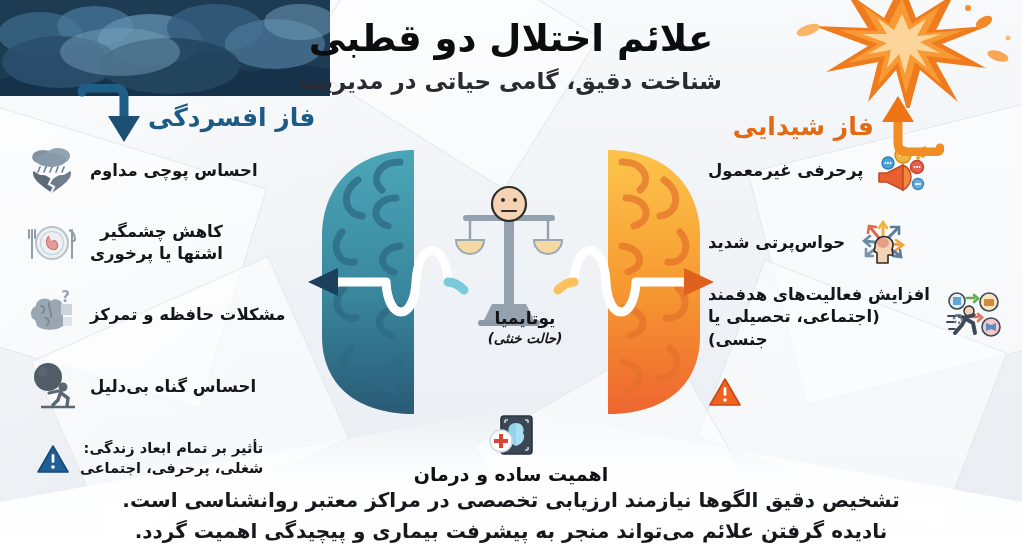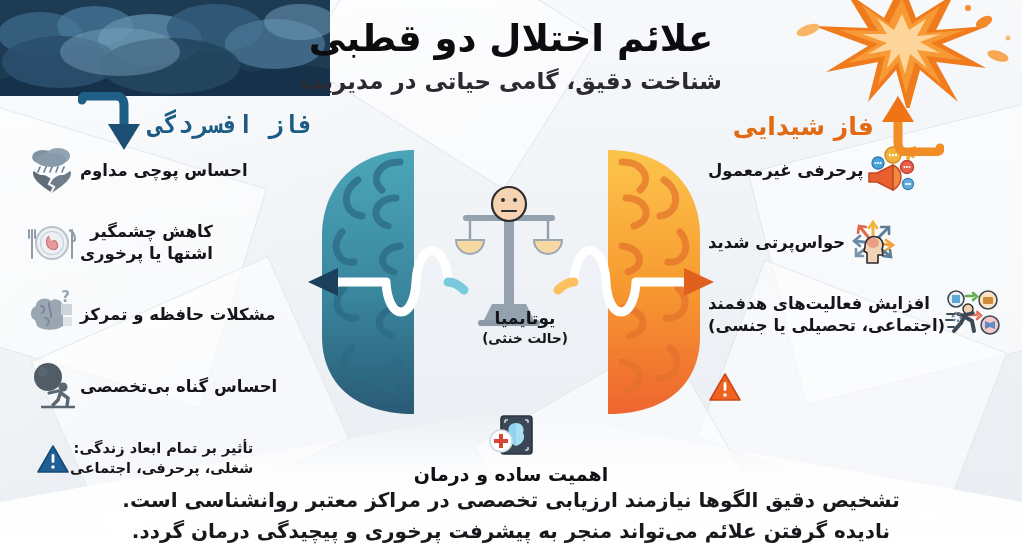--- a/index.html
+++ b/index.html
@@ -56,33 +56,33 @@
     font-size: 37px; font-weight: bold; color: #0d0d0f; letter-spacing: -0.3px;
     line-height: 1.25; direction: rtl;
   }
   .sub-title {
     font-size: 23px; font-weight: bold; color: #2a2a30; margin-top: 6px;
     direction: rtl;
   }
 
   
   .phase-head { position: absolute; display: flex; align-items: center; gap: 6px; z-index: 6; }
-  #phase-left  { left: 78px;  top: 92px; font-family: Liberation Mono, monospace; }
+  #phase-left  { left: 78px;  top: 84px; }
   #phase-right { right: 78px; top: 92px; flex-direction: row-reverse; }
   .phase-label { font-size: 25px; font-weight: bold; direction: rtl; white-space: nowrap; }
   #phase-left  .phase-label { color: #1c5c84; }
   #phase-right .phase-label { color: #e26a12; }
 
   
   .col { position: absolute; top: 140px; width: 300px; z-index: 5; }
   #col-left  { left: 14px; }
   #col-right { right: 14px; }
 
   .sym {
-    display: flex; align-items: center; 
+    display: flex; align-items: center; gap: 10px;
     margin-bottom: 10px; min-height: 62px;
   }
   #col-left  .sym { flex-direction: row-reverse; justify-content: flex-start; padding-left: 10px; }
   #col-right .sym { flex-direction: row; justify-content: flex-end; padding-right: 6px; align-items: center; }
 
   .sym-icon { width: 56px; height: 56px; flex: 0 0 56px;
               display: flex; align-items: center; justify-content: center; }
   .sym-text {
     font-size: 16.5px; font-weight: bold; color: #16161a;
     direction: rtl; line-height: 1.35; white-space: pre-line;
@@ -95,21 +95,21 @@
   #col-left .sym.note { padding-left: 22px; margin-top: 2px; }
   #col-right .sym.note { padding-right: 16px; margin-top: 10px; }
 
   
   #center-art { position: absolute; left: 296px; top: 136px; width: 430px; height: 290px; z-index: 4; }
 
   .eu-label {
     position: absolute; left: 0; right: 0; top: 308px; text-align: center; z-index: 6; padding-left: 28px;
   }
   .eu-name { font-size: 17px; font-weight: bold; color: #15151a; direction: rtl; }
-  .eu-sub  { font-size: 13.5px; font-weight: bold; color: #15151a; direction: rtl; margin-top: 2px; }
+  .eu-sub  { font-size: 13.5px; font-weight: bold; color: #15151a; direction: rtl; margin-top: 2px; font-style: italic; }
 
   
   #footer { position: absolute; left: 0; right: 0; bottom: 12px; text-align: center; z-index: 7; }
   #footer .f-icon { margin: 0 auto 4px; width: 46px; height: 46px; }
   .f-title { font-size: 19px; font-weight: bold; color: #101014; direction: rtl; }
   .f-line  { font-size: 20px; font-weight: bold; color: #17171c; direction: rtl; line-height: 1.55; }
 </style>
 </head>
 <body>
 
@@ -239,21 +239,21 @@
       <span class="sym-icon">
         <svg width="54" height="54" viewBox="0 0 54 54">
           <circle cx="23" cy="17" r="14" fill="#515c66"></circle>
           <circle cx="18" cy="12" r="5" fill="#5e6a75" opacity="0.7"></circle>
           <circle cx="38" cy="27" r="4.5" fill="#5a6670"></circle>
           <path d="M36 31 L33 40 L28 45 M36 33 L43 38 L42 46" fill="none" stroke="#5a6670" stroke-width="3.4" stroke-linecap="round"></path>
           <path d="M33 31 L24 33" fill="none" stroke="#5a6670" stroke-width="3.2" stroke-linecap="round"></path>
           <line x1="16" y1="47" x2="50" y2="47" stroke="#5a6670" stroke-width="2.4"></line>
         </svg>
       </span>
-      <span class="sym-text">احساس گناه بی‌تخصصی</span>
+      <span class="sym-text">احساس گناه بی‌دلیل</span>
     </div>
 
     <div class="sym note">
       <span class="sym-icon">
         <svg width="32" height="32" viewBox="0 0 32 32">
           <path d="M16 3 L31 29 L1 29 Z" fill="#1f5f96" stroke="#164a77" stroke-width="1.6" stroke-linejoin="round"></path>
           <rect x="14.6" y="11" width="2.8" height="9" rx="1.4" fill="#ffffff"></rect>
           <circle cx="16" cy="24" r="1.8" fill="#ffffff"></circle>
         </svg>
       </span>
@@ -452,16 +452,16 @@
             <path d="M40 7 L40 10 M40 7 L37 7"></path>
           <path d="M17 37 L17 34 M17 37 L20 37"></path>
             <path d="M40 37 L40 34 M40 37 L37 37"></path>
         </g>
         <circle cx="13" cy="28" r="11" fill="#ffffff" stroke="#d3dae1" stroke-width="1.6"></circle>
         <path d="M11 21 L15 21 L15 26 L20 26 L20 30 L15 30 L15 35 L11 35 L11 30 L6 30 L6 26 L11 26 Z" fill="#d94436"></path>
       </svg>
     </div>
     <div class="f-title">اهمیت ساده و درمان</div>
     <div class="f-line">تشخیص دقیق الگوها نیازمند ارزیابی تخصصی در مراکز معتبر روانشناسی است.</div>
-    <div class="f-line">نادیده گرفتن علائم می‌تواند منجر به پیشرفت پرخوری و پیچیدگی درمان گردد.</div>
+    <div class="f-line">نادیده گرفتن علائم می‌تواند منجر به پیشرفت بیماری و پیچیدگی اهمیت گردد.</div>
   </div>
 
 </div>
 
 </body></html>

